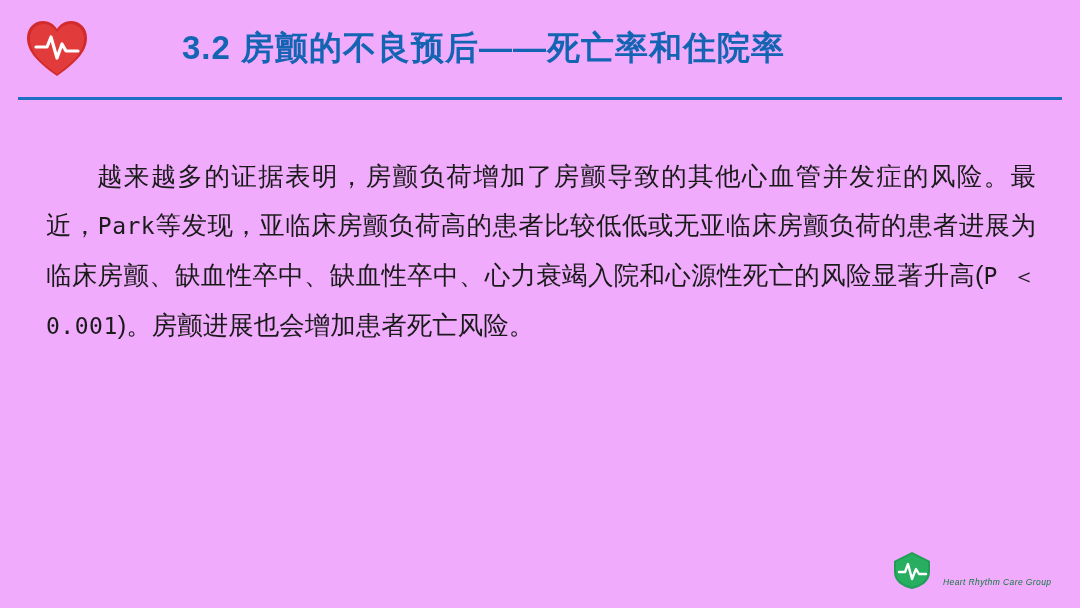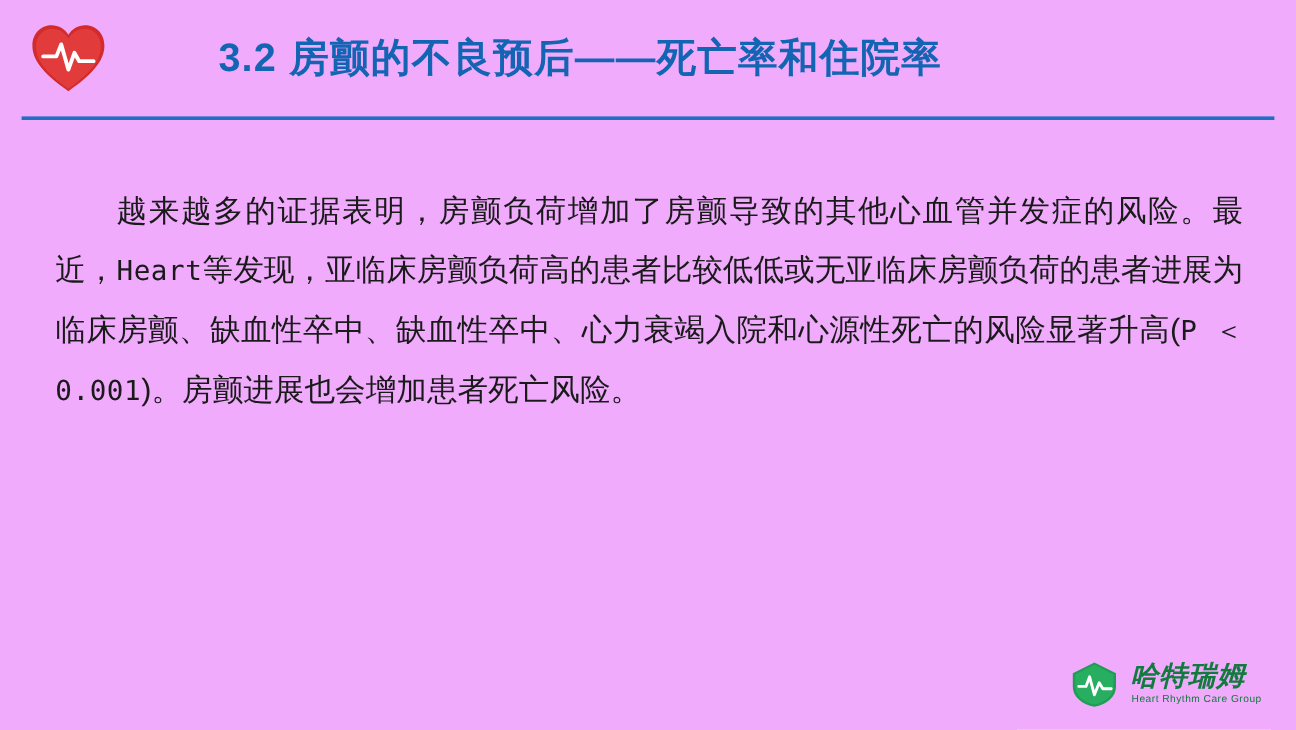--- a/index.html
+++ b/index.html
@@ -107,20 +107,21 @@
     white-space: nowrap;
   }
   .footer-sub {
     position: absolute;
     left: 53px;
     top: 29px;
     font-size: 8.5px;
     color: #127a3e;
     letter-spacing: 0.4px;
     white-space: nowrap;
+    font-style: italic;
   }
 </style>
 </head>
 <body>
 
 <div class="slide">
 
   <div class="header">
 
     <span class="heart-logo">
@@ -129,28 +130,27 @@
         <path d="M33 56 C12 41 6 31 6 20.5 C6 11 13 6 19.5 6 C25 6 29.5 9 33 14 C36.5 9 41 6 46.5 6 C53 6 60 11 60 20.5 C60 31 54 41 33 56 Z" fill="#e23b3b"></path>
         <path d="M12 29 L23 29 L27 19 L33 40 L38 26 L42 33 L54 33" fill="none" stroke="#ffffff" stroke-width="3.2" stroke-linejoin="round" stroke-linecap="round"></path>
       </svg>
     </span>
 
     <div class="title">3.2 房颤的不良预后——死亡率和住院率</div>
     <div class="header-rule"></div>
   </div>
 
   <div class="body-text">
-    <span>越来越多的证据表明，房颤负荷增加了房颤导致的其他心血管并发症的风险。最近，</span><span class="mono">Heart</span><span>等发现，亚临床房颤负荷高的患者比较低低或无亚临床房颤负荷的患者进展为临床房颤、缺血性卒中、缺血性卒中、心力衰竭入院和心源性死亡的风险显著升高(</span><span class="mono">P ＜ 0.001</span><span>)。房颤进展也会增加患者死亡风险。</span>
+    <span>越来越多的证据表明，房颤负荷增加了房颤导致的其他心血管并发症的风险。最近，</span><span class="mono">Park</span><span>等发现，亚临床房颤负荷高的患者比较低低或无亚临床房颤负荷的患者进展为临床房颤、缺血性卒中、缺血性卒中、心力衰竭入院和心源性死亡的风险显著升高(</span><span class="mono">P ＜ 0.001</span><span>)。房颤进展也会增加患者死亡风险。</span>
   </div>
 
   <div class="footer-logo">
     <span class="footer-mark">
       <svg width="44" height="40" viewBox="0 0 44 40" xmlns="http://www.w3.org/2000/svg">
         <path d="M22 2 L40 11 L40 22 C40 31 32 37 22 39 C12 37 4 31 4 22 L4 11 Z" fill="#1f9d55"></path>
         <path d="M22 4 L38 12 L38 22 C38 30 31 35 22 37 C13 35 6 30 6 22 L6 12 Z" fill="#27ae60"></path>
         <path d="M9 22 L15 22 L18 14 L22 29 L26 19 L29 24 L36 24" fill="none" stroke="#ffffff" stroke-width="2.4" stroke-linejoin="round" stroke-linecap="round"></path>
       </svg>
     </span>
-    <span class="footer-name">哈特瑞姆</span>
     <span class="footer-sub">Heart Rhythm Care Group</span>
   </div>
 
 </div>
 
 </body></html>

